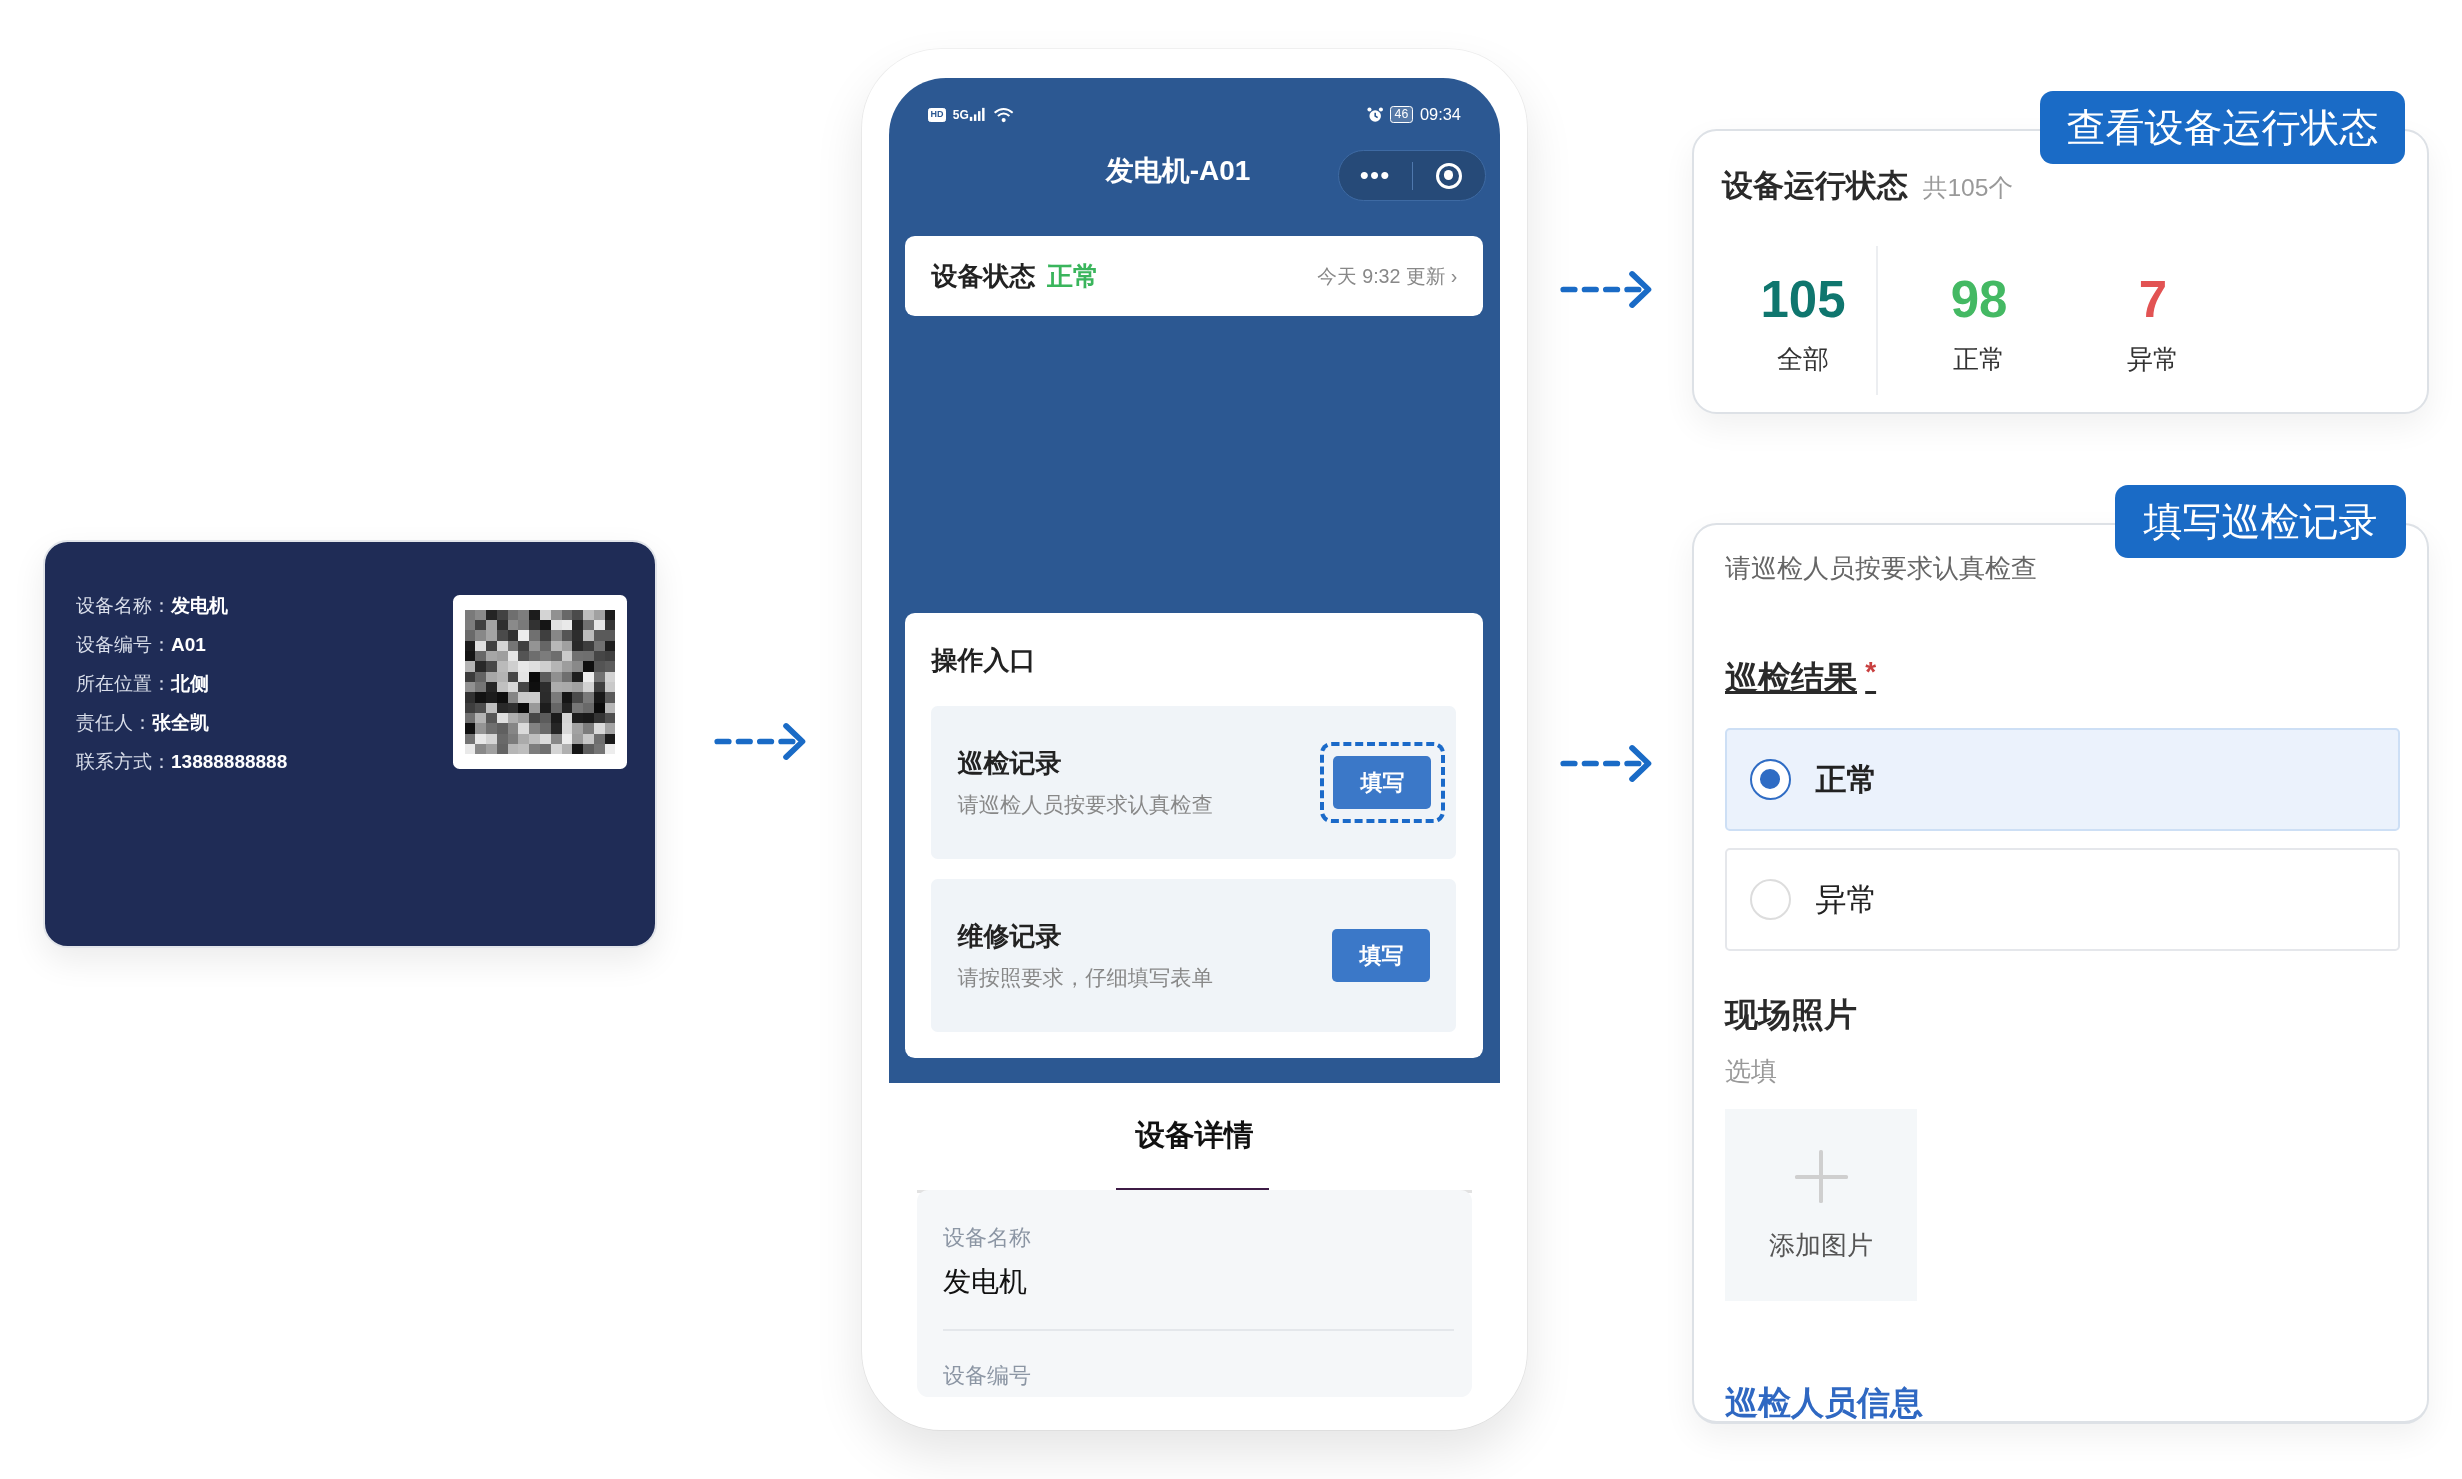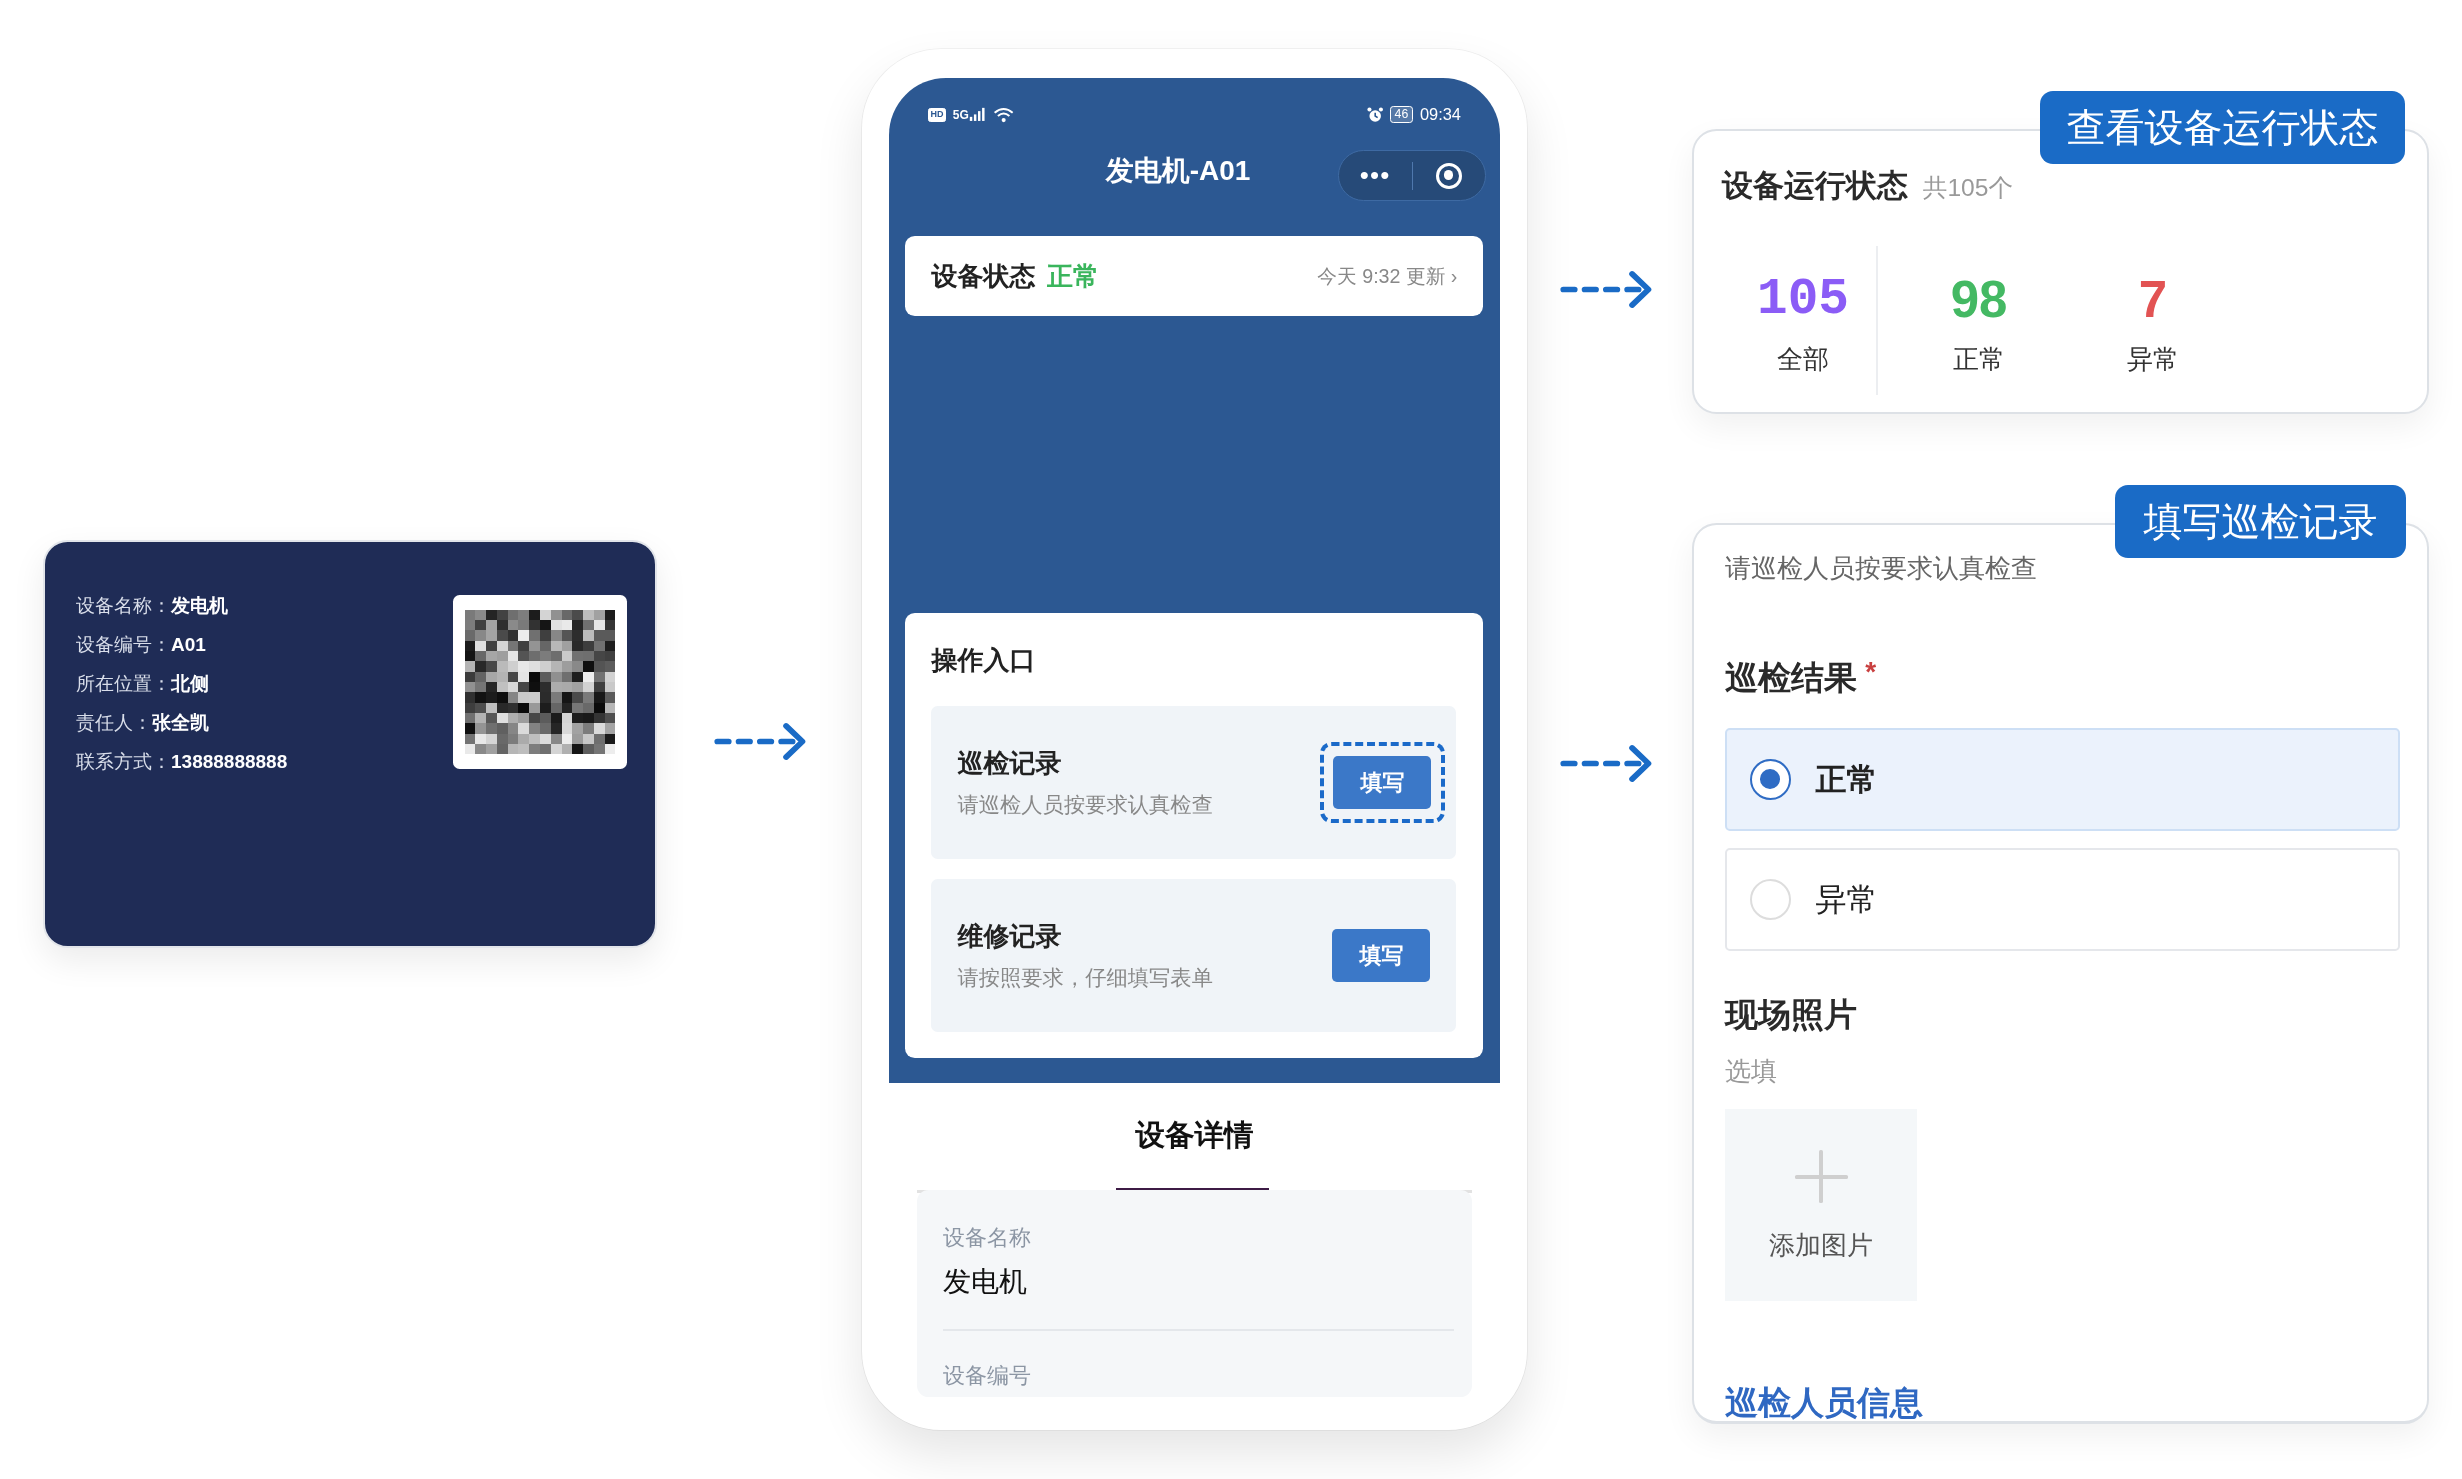--- a/index.html
+++ b/index.html
@@ -432,39 +432,39 @@
   </div>
 </div>
 
 <div class="badge badge-1">查看设备运行状态</div>
 <div class="panel panel-status">
   <div class="ps-title">
     <span>设备运行状态</span><span class="ps-total">共105个</span>
   </div>
   <div class="ps-stats">
     <div class="ps-stat" style="left:39px;">
-      <div class="ps-num" style="color:#8b5cf6;font-family:Liberation Mono, monospace;">105</div>
+      <div class="ps-num" style="color:#0f766e;">105</div>
       <div class="ps-lbl">全部</div>
     </div>
     <div class="ps-div"></div>
     <div class="ps-stat" style="left:215px;">
       <div class="ps-num" style="color:#44b963;">98</div>
       <div class="ps-lbl">正常</div>
     </div>
     <div class="ps-stat" style="left:389px;">
       <div class="ps-num" style="color:#e25353;">7</div>
       <div class="ps-lbl">异常</div>
     </div>
   </div>
 </div>
 
 <div class="badge badge-2">填写巡检记录</div>
 <div class="panel panel-form">
   <div class="pf-hint">请巡检人员按要求认真检查</div>
-  <div class="pf-label" style="top:131px;">
+  <div class="pf-label" style="top:131px;text-decoration:underline;">
     <span>巡检结果</span><span class="pf-req">*</span>
   </div>
   <div class="radio-opt selected" style="top:203px;">
     <span class="radio-circle"></span>
     <span>正常</span>
   </div>
   <div class="radio-opt" style="top:323px;">
     <span class="radio-circle"></span>
     <span>异常</span>
   </div>

